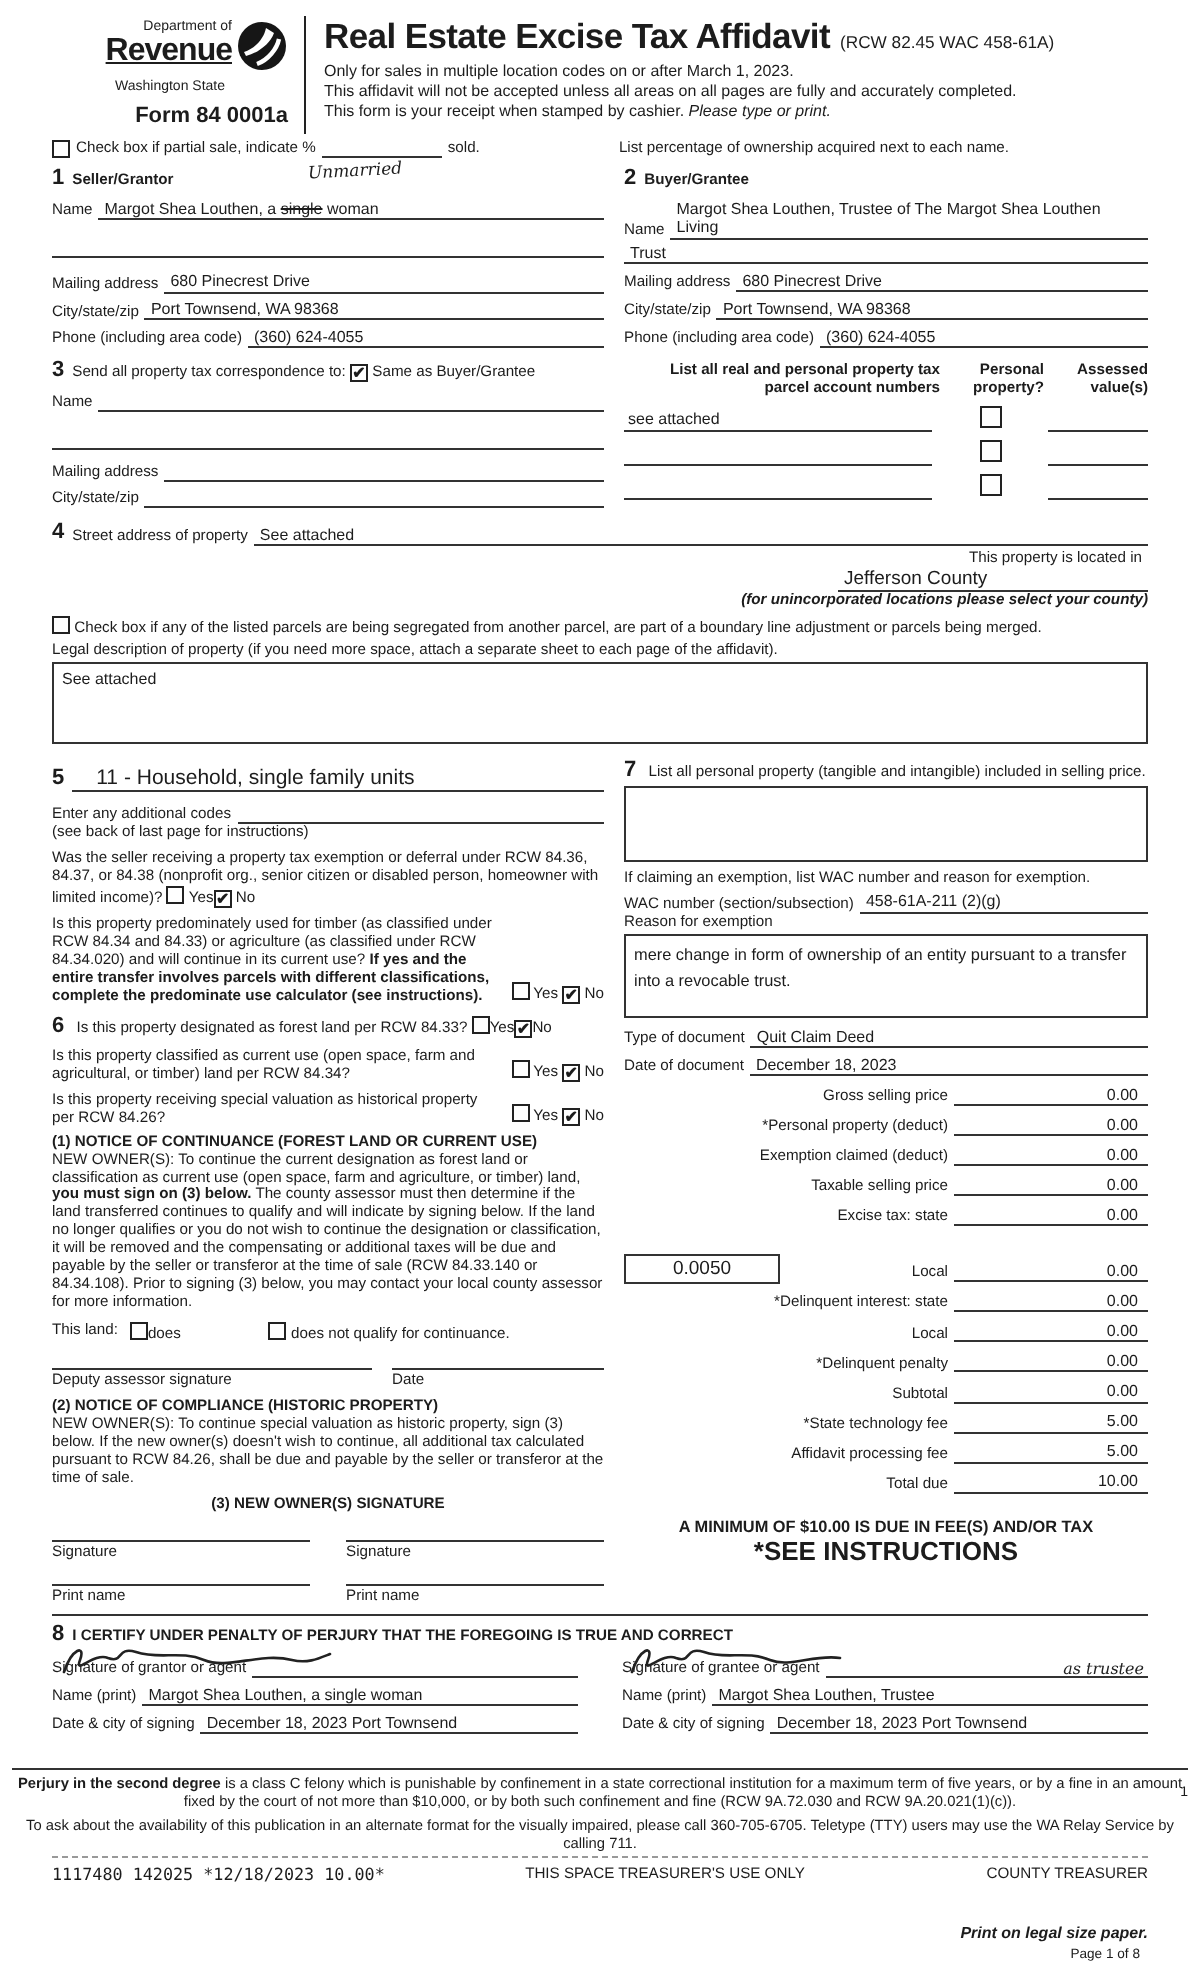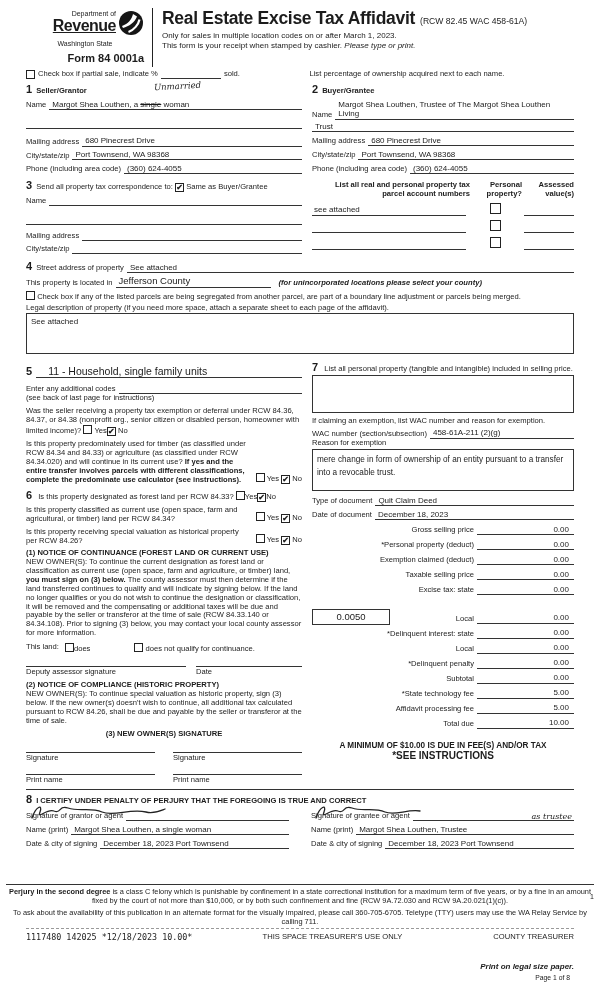--- a/index.html
+++ b/index.html
@@ -97,20 +97,21 @@
       <div class="dept-sub">Washington State</div>
       <div class="form-no">Form 84 0001a</div>
     </div>
     <div class="hright">
       <div class="title-row">
         <span class="title">Real Estate Excise Tax Affidavit</span>
         <span class="title-ref">(RCW 82.45 WAC 458-61A)</span>
       </div>
       <div class="hnotes">
         <div>Only for sales in multiple location codes on or after March 1, 2023.</div>
+        <div>This affidavit will not be accepted unless all areas on all pages are fully and accurately completed.</div>
         <div><span>This form is your receipt when stamped by cashier. </span><span class="i">Please type or print.</span></div>
       </div>
     </div>
   </div>
 
   <div class="partial">
     <span class="cb"></span>
     <span style="margin-left:3px;">Check box if partial sale, indicate %</span>
     <span class="gap"></span>
     <span>sold.</span>
@@ -221,21 +222,21 @@
       </div>
     </div>
   </div>
 
   <div style="margin-top:6px;">
     <div class="fld" style="margin-top:0;">
       <span class="secnum">4</span>
       <span class="fldl">Street address of property</span>
       <span class="line">See attached</span>
     </div>
-    <div class="fld" style="margin-top:2px;">
+    <div class="fld" style="margin-top:2px;flex-direction:column;">
       <span class="fldl">This property is located in</span>
       <span class="line" style="flex:none;width:150px;font-size:9.5px;">Jefferson County</span>
       <span class="b i" style="padding-left:8px;">(for unincorporated locations please select your county)</span>
       <span style="flex:1;"></span>
     </div>
     <div style="margin-top:3px;">
       <span class="cb"></span>
       <span>Check box if any of the listed parcels are being segregated from another parcel, are part of a boundary line adjustment or parcels being merged.</span>
     </div>
     <div style="margin-top:2px;">Legal description of property (if you need more space, attach a separate sheet to each page of the affidavit).</div>
@@ -369,21 +370,21 @@
       <div class="taxrow">
           <span class="taxlbl">Affidavit processing fee</span>
           <span class="amt">5.00</span>
         </div>
       <div class="taxrow">
           <span class="taxlbl">Total due</span>
           <span class="amt">10.00</span>
         </div>
 
       <div class="b" style="text-align:center;margin-top:12px;font-size:8.2px;">A MINIMUM OF $10.00 IS DUE IN FEE(S) AND/OR TAX</div>
-      <div class="b" style="text-align:center;font-size:10px;">*SEE INSTRUCTIONS</div>
+      <div class="b" style="text-align:center;font-size:13px;">*SEE INSTRUCTIONS</div>
     </div>
   </div>
 
   <div class="hr"></div>
 
   <div class="sec8">
     <div><span class="secnum">8</span><span class="b">I CERTIFY UNDER PENALTY OF PERJURY THAT THE FOREGOING IS TRUE AND CORRECT</span></div>
     <div class="sigrow" style="margin-top:2px;">
       <div class="sigcol">
         <div class="fld" style="position:relative;">

